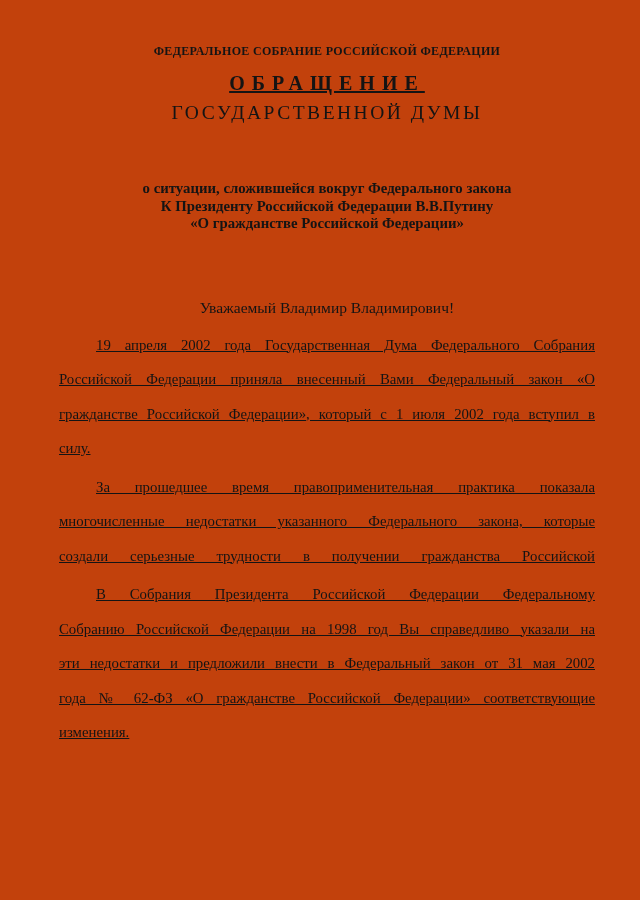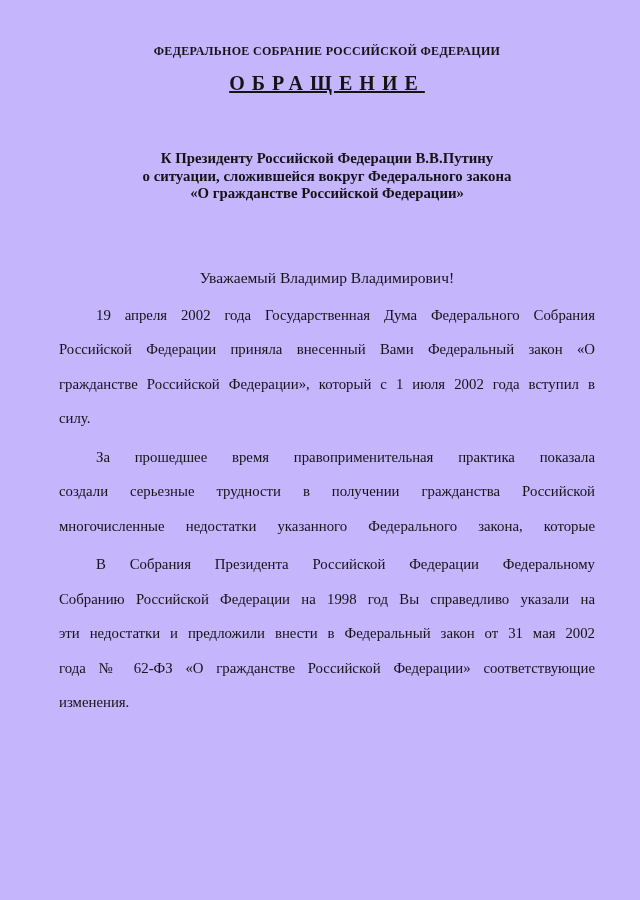--- a/index.html
+++ b/index.html
@@ -4,21 +4,21 @@
 <style>
   html, body {
     margin: 0;
     padding: 0;
     background: #ffffff;
   }
   .page {
     position: relative;
     width: 640px;
     height: 900px;
-    background: #c4b5fd;
+    background: #c2410c;
     color: #141414;
     font-family: "Liberation Serif", "DejaVu Serif", serif;
     overflow: hidden;
     box-sizing: border-box;
     padding: 0 45px 0 59px;
   }
   
   .org-line {
     margin-top: 44px;
     text-align: center;
@@ -69,59 +69,61 @@
     margin-top: 11px;
     font-size: 14.8px;
   }
   .para { margin: 0; }
   .para + .para { margin-top: 4px; }
   .line {
     line-height: 34.5px;
     text-align: justify;
     text-align-last: justify;
     word-spacing: 0.5px;
+    text-decoration: underline;
   }
   .line.first {
     padding-left: 37px;
   }
   .line.last {
     text-align-last: left;
   }
 </style>
 </head>
 <body>
 
 <div class="page">
 
   <div class="org-line">ФЕДЕРАЛЬНОЕ СОБРАНИЕ РОССИЙСКОЙ ФЕДЕРАЦИИ</div>
 
   <div class="doc-type">ОБРАЩЕНИЕ</div>
 
+  <div class="doc-author">ГОСУДАРСТВЕННОЙ ДУМЫ</div>
 
   <div class="subject">
+    <div class="subject-line">о ситуации, сложившейся вокруг Федерального закона</div>
     <div class="subject-line">К Президенту Российской Федерации В.В.Путину</div>
-    <div class="subject-line">о ситуации, сложившейся вокруг Федерального закона</div>
     <div class="subject-line">«О гражданстве Российской Федерации»</div>
   </div>
 
   <div class="salutation">Уважаемый Владимир Владимирович!</div>
 
   <div class="body-text">
 
     <div class="para">
       <div class="line first">19 апреля 2002 года Государственная Дума Федерального Собрания</div>
       <div class="line">Российской Федерации приняла внесенный Вами Федеральный закон «О</div>
       <div class="line">гражданстве Российской Федерации», который с 1 июля 2002 года вступил в</div>
       <div class="line last">силу.</div>
     </div>
 
     <div class="para">
       <div class="line first">За прошедшее время правоприменительная практика показала</div>
+      <div class="line">многочисленные недостатки указанного Федерального закона, которые</div>
       <div class="line">создали серьезные трудности в получении гражданства Российской</div>
-      <div class="line">многочисленные недостатки указанного Федерального закона, которые</div>
     </div>
 
     <div class="para">
       <div class="line first">В Собрания Президента Российской Федерации Федеральному</div>
       <div class="line">Собранию Российской Федерации на 1998 год Вы справедливо указали на</div>
       <div class="line">эти недостатки и предложили внести в Федеральный закон от 31 мая 2002</div>
       <div class="line">года № 62-ФЗ «О гражданстве Российской Федерации» соответствующие</div>
       <div class="line last">изменения.</div>
     </div>
 

